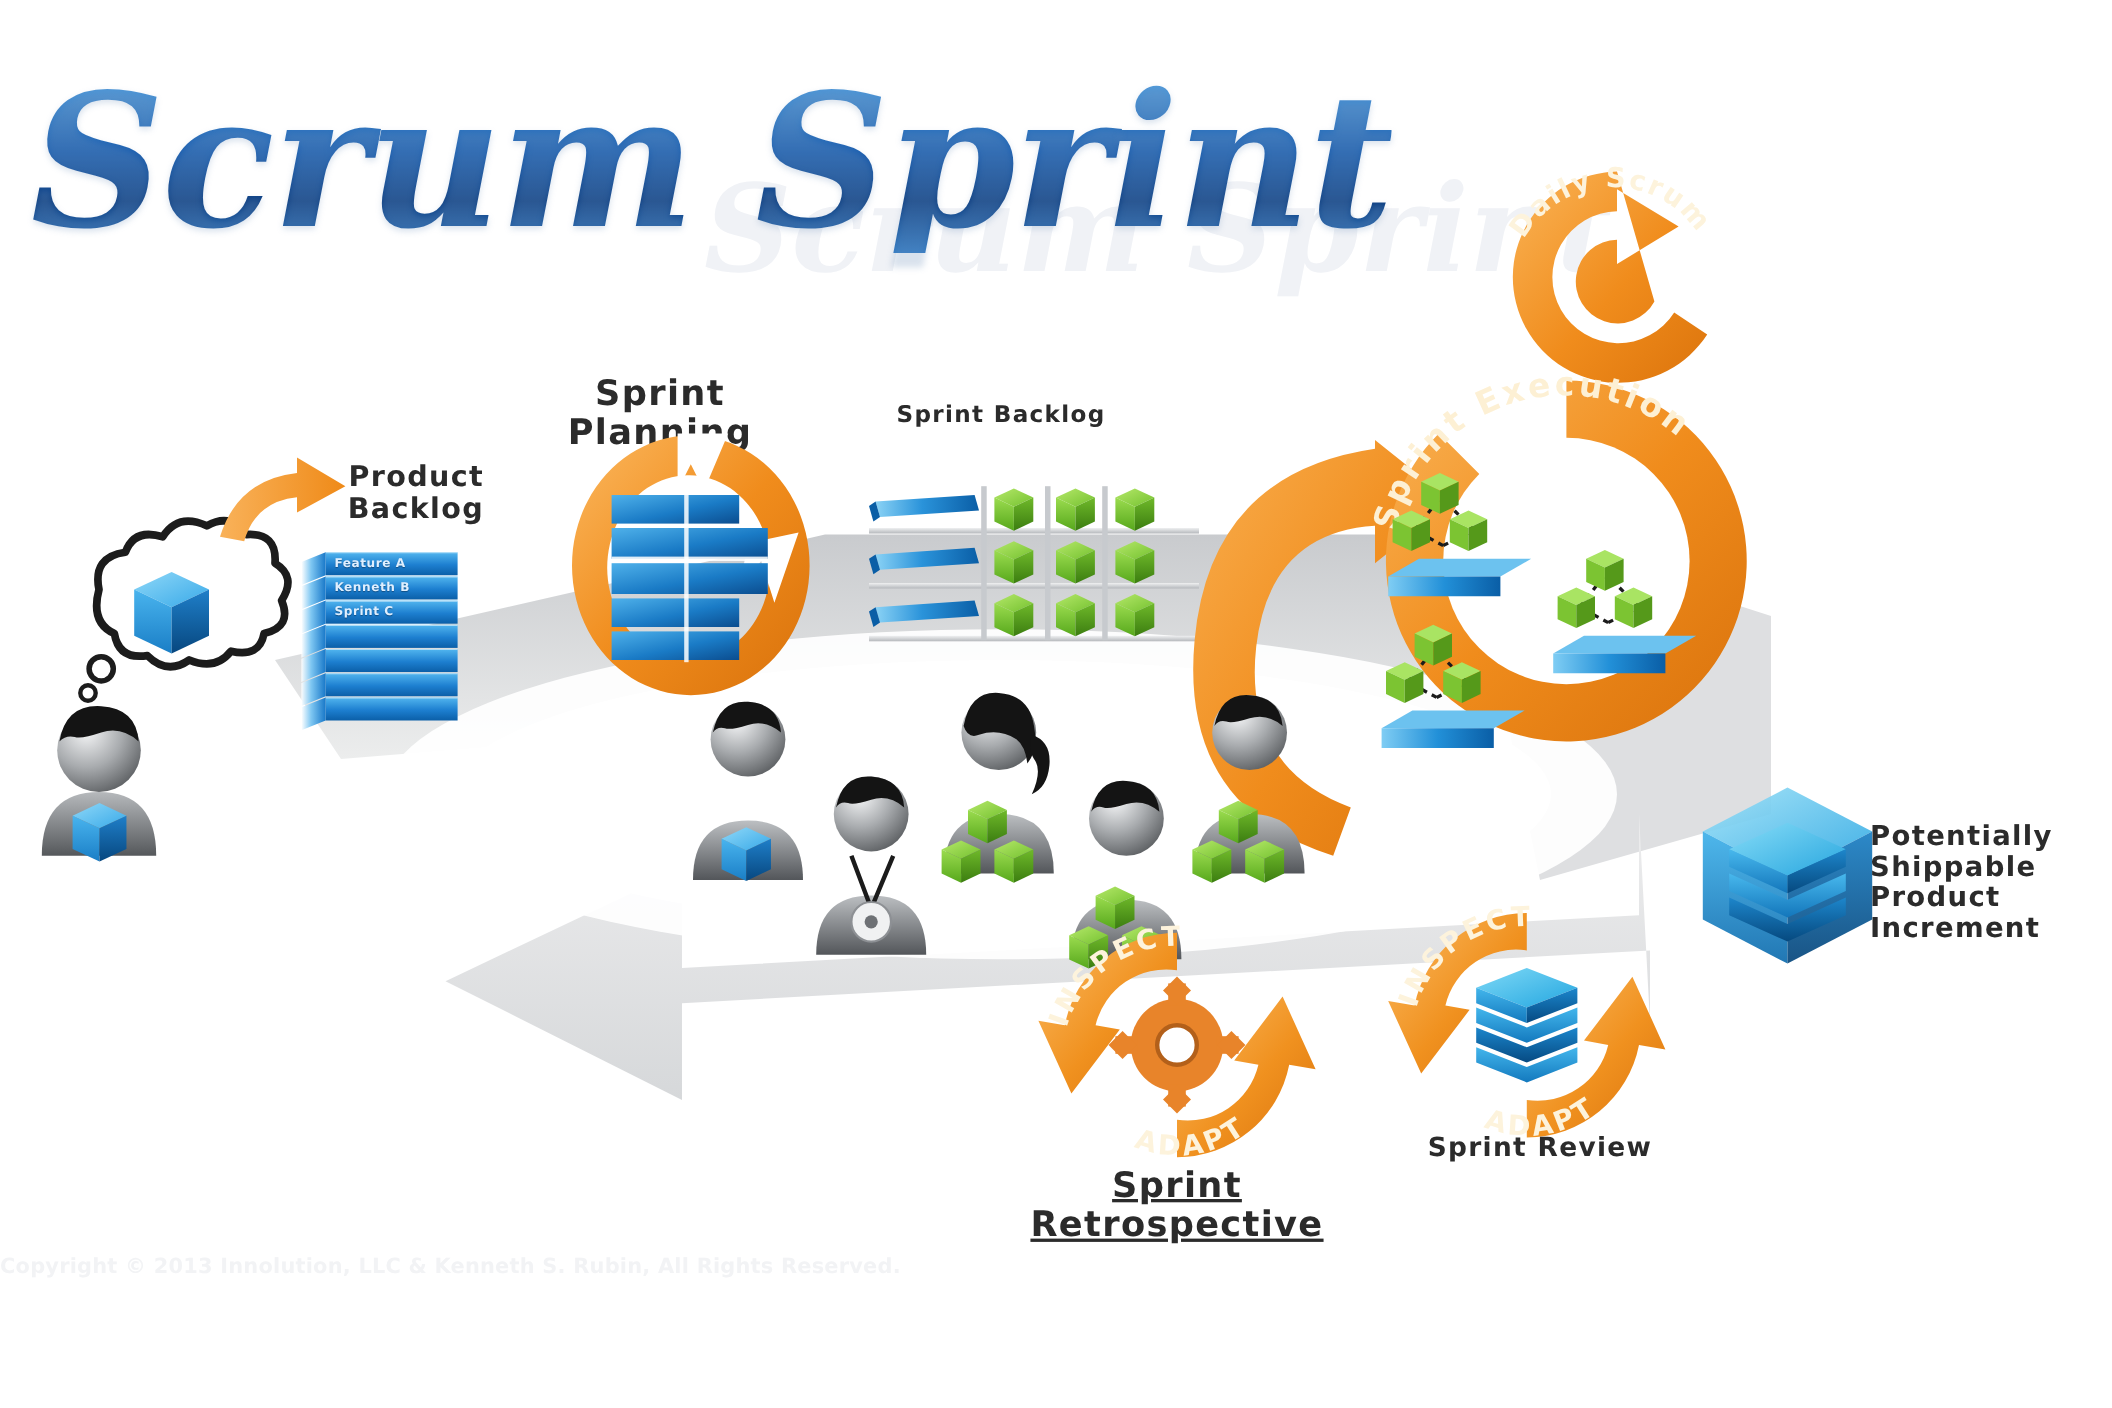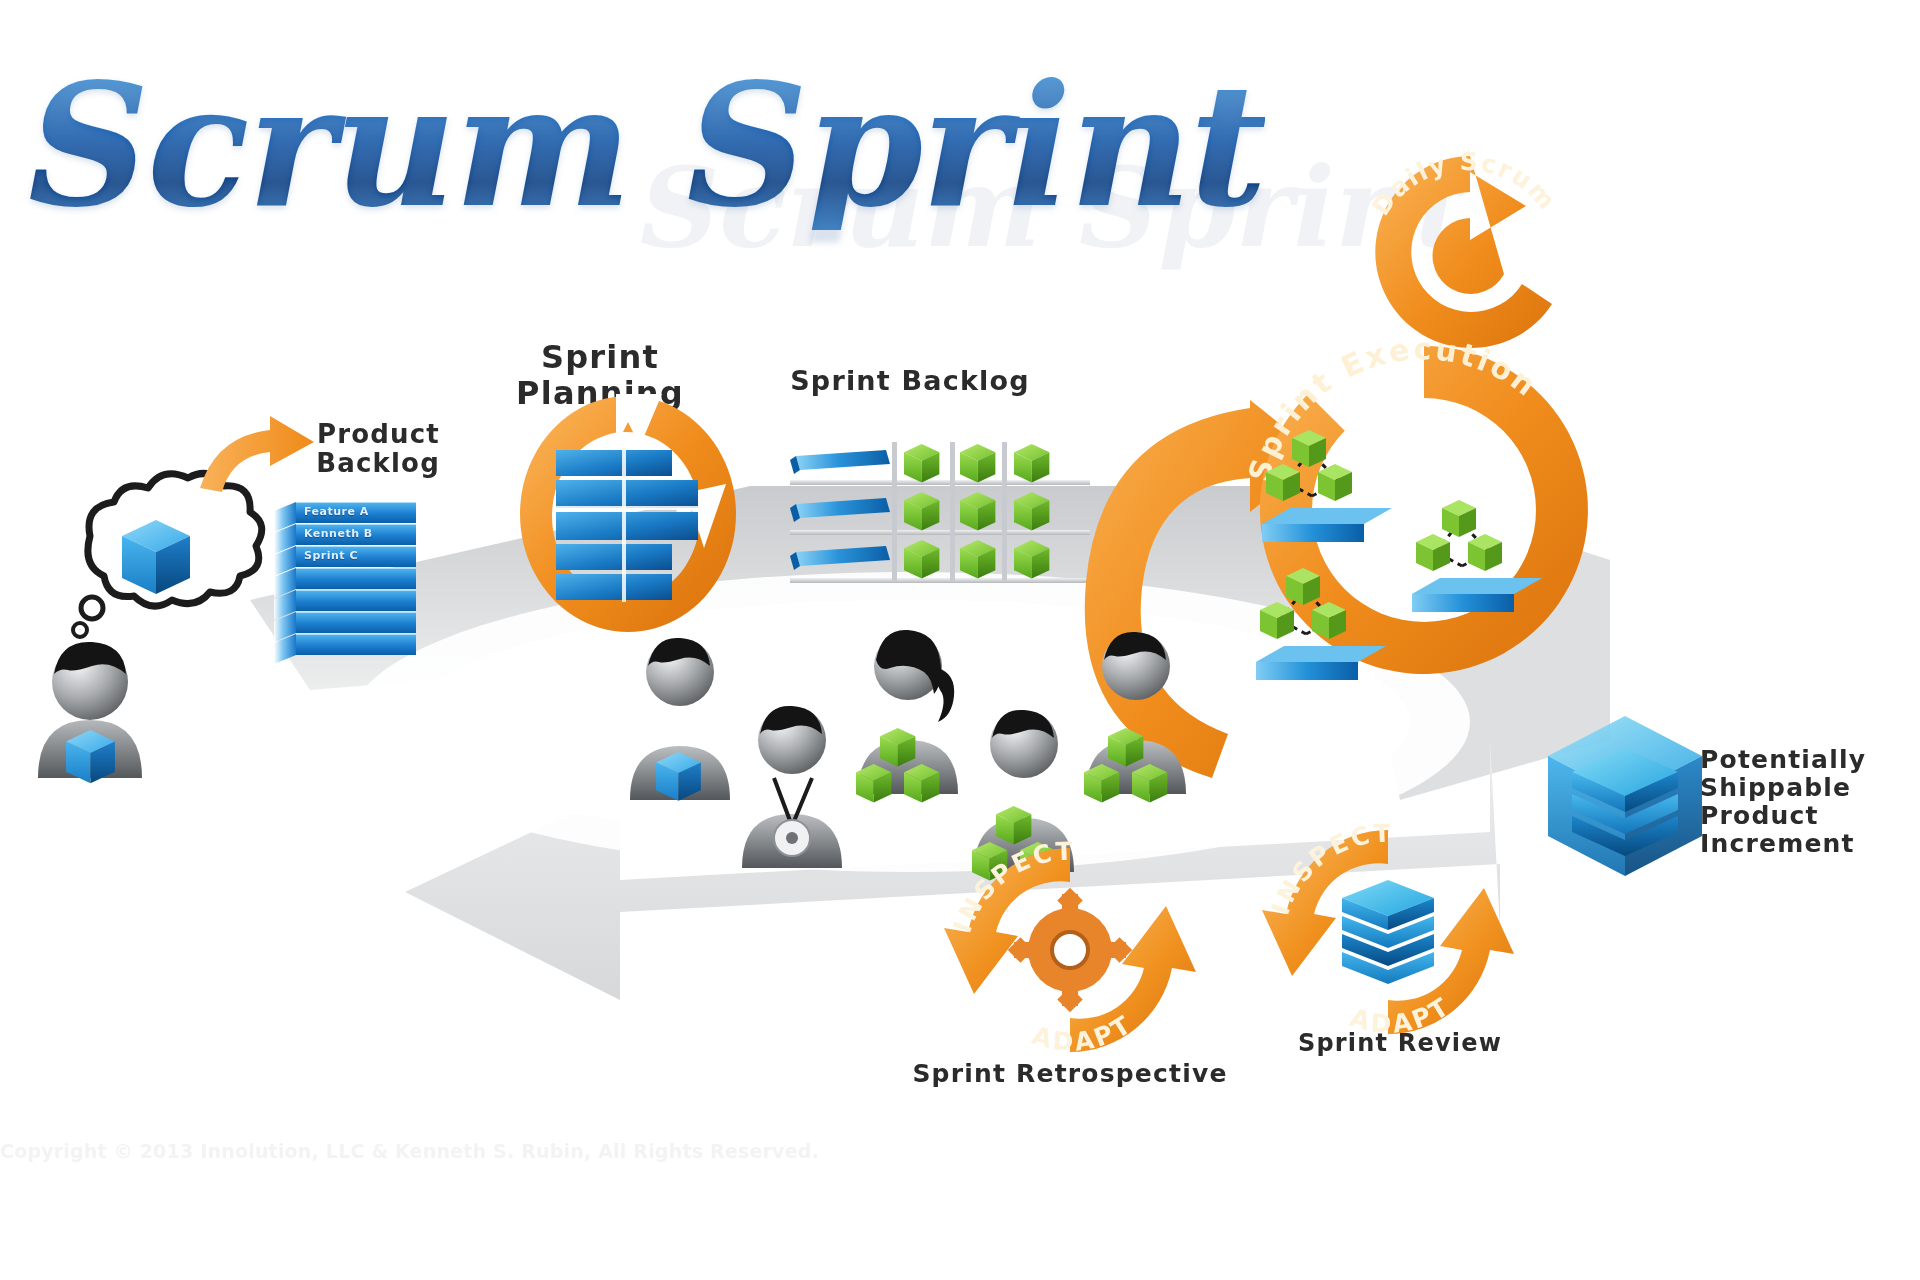--- a/index.html
+++ b/index.html
@@ -274,21 +274,21 @@
         <rect x="44" y="92" width="142" height="28" fill="url(#plnBlue)"></rect>
         <rect x="44" y="124" width="142" height="28" fill="url(#plnBlue)"></rect>
         <rect x="44" y="156" width="116" height="26" fill="url(#plnBlue)"></rect>
         <rect x="44" y="186" width="116" height="26" fill="url(#plnBlue)"></rect>
         <rect x="110" y="62" width="4" height="152" fill="#ffffff" opacity=".85"></rect>
         <rect x="44" y="118" width="142" height="4" fill="#ffffff" opacity=".85"></rect>
       </g>
     </svg>
   </div>
 
-  <div class="hlabel" style="left:780px; top:366px; width:260px; font-size:27px;">Sprint Backlog</div>
+  <div class="hlabel" style="left:780px; top:366px; width:260px; font-size:21px;">Sprint Backlog</div>
 
   <div class="board">
     <svg width="300" height="160" viewBox="0 0 300 160">
       <defs>
         <linearGradient id="sbBlue" x1="0" y1="0" x2="1" y2="0">
           <stop offset="0%" stop-color="#8ad2f5"></stop>
           <stop offset="45%" stop-color="#2a93da"></stop>
           <stop offset="100%" stop-color="#0a5ea6"></stop>
         </linearGradient>
         <linearGradient id="sbShelf" x1="0" y1="0" x2="0" y2="1">
@@ -670,21 +670,21 @@
           <rect x="-44" y="-44" width="18" height="18" transform="rotate(45)"></rect>
           <rect x="26" y="26" width="18" height="18" transform="rotate(45)"></rect>
           <rect x="-44" y="26" width="18" height="18" transform="rotate(45)"></rect>
           <rect x="26" y="-44" width="18" height="18" transform="rotate(45)"></rect>
         </g>
         <circle r="18" fill="#ffffff"></circle>
         <circle r="18" fill="none" stroke="#b3601a" stroke-width="4"></circle>
       </g>
     </svg>
   </div>
-  <div class="hlabel" style="left:900px; top:1060px; width:340px; font-size:25px;">Sprint Retrospective</div>
+  <div class="hlabel" style="left:900px; top:1060px; width:340px; font-size:32px;text-decoration:underline;">Sprint Retrospective</div>
 
   <div class="circ-arrow" style="left:1258px; top:822px;">
     <svg width="260" height="220" viewBox="0 0 260 220">
       <defs>
         <linearGradient id="iaO2" x1="0" y1="0" x2="1" y2="1">
           <stop offset="0%" stop-color="#fbbb63"></stop>
           <stop offset="55%" stop-color="#f0911f"></stop>
           <stop offset="100%" stop-color="#d9720c"></stop>
         </linearGradient>
         <path id="insArc2" d="M 26 112 A 104 104 0 0 1 196 44" fill="none"></path>

